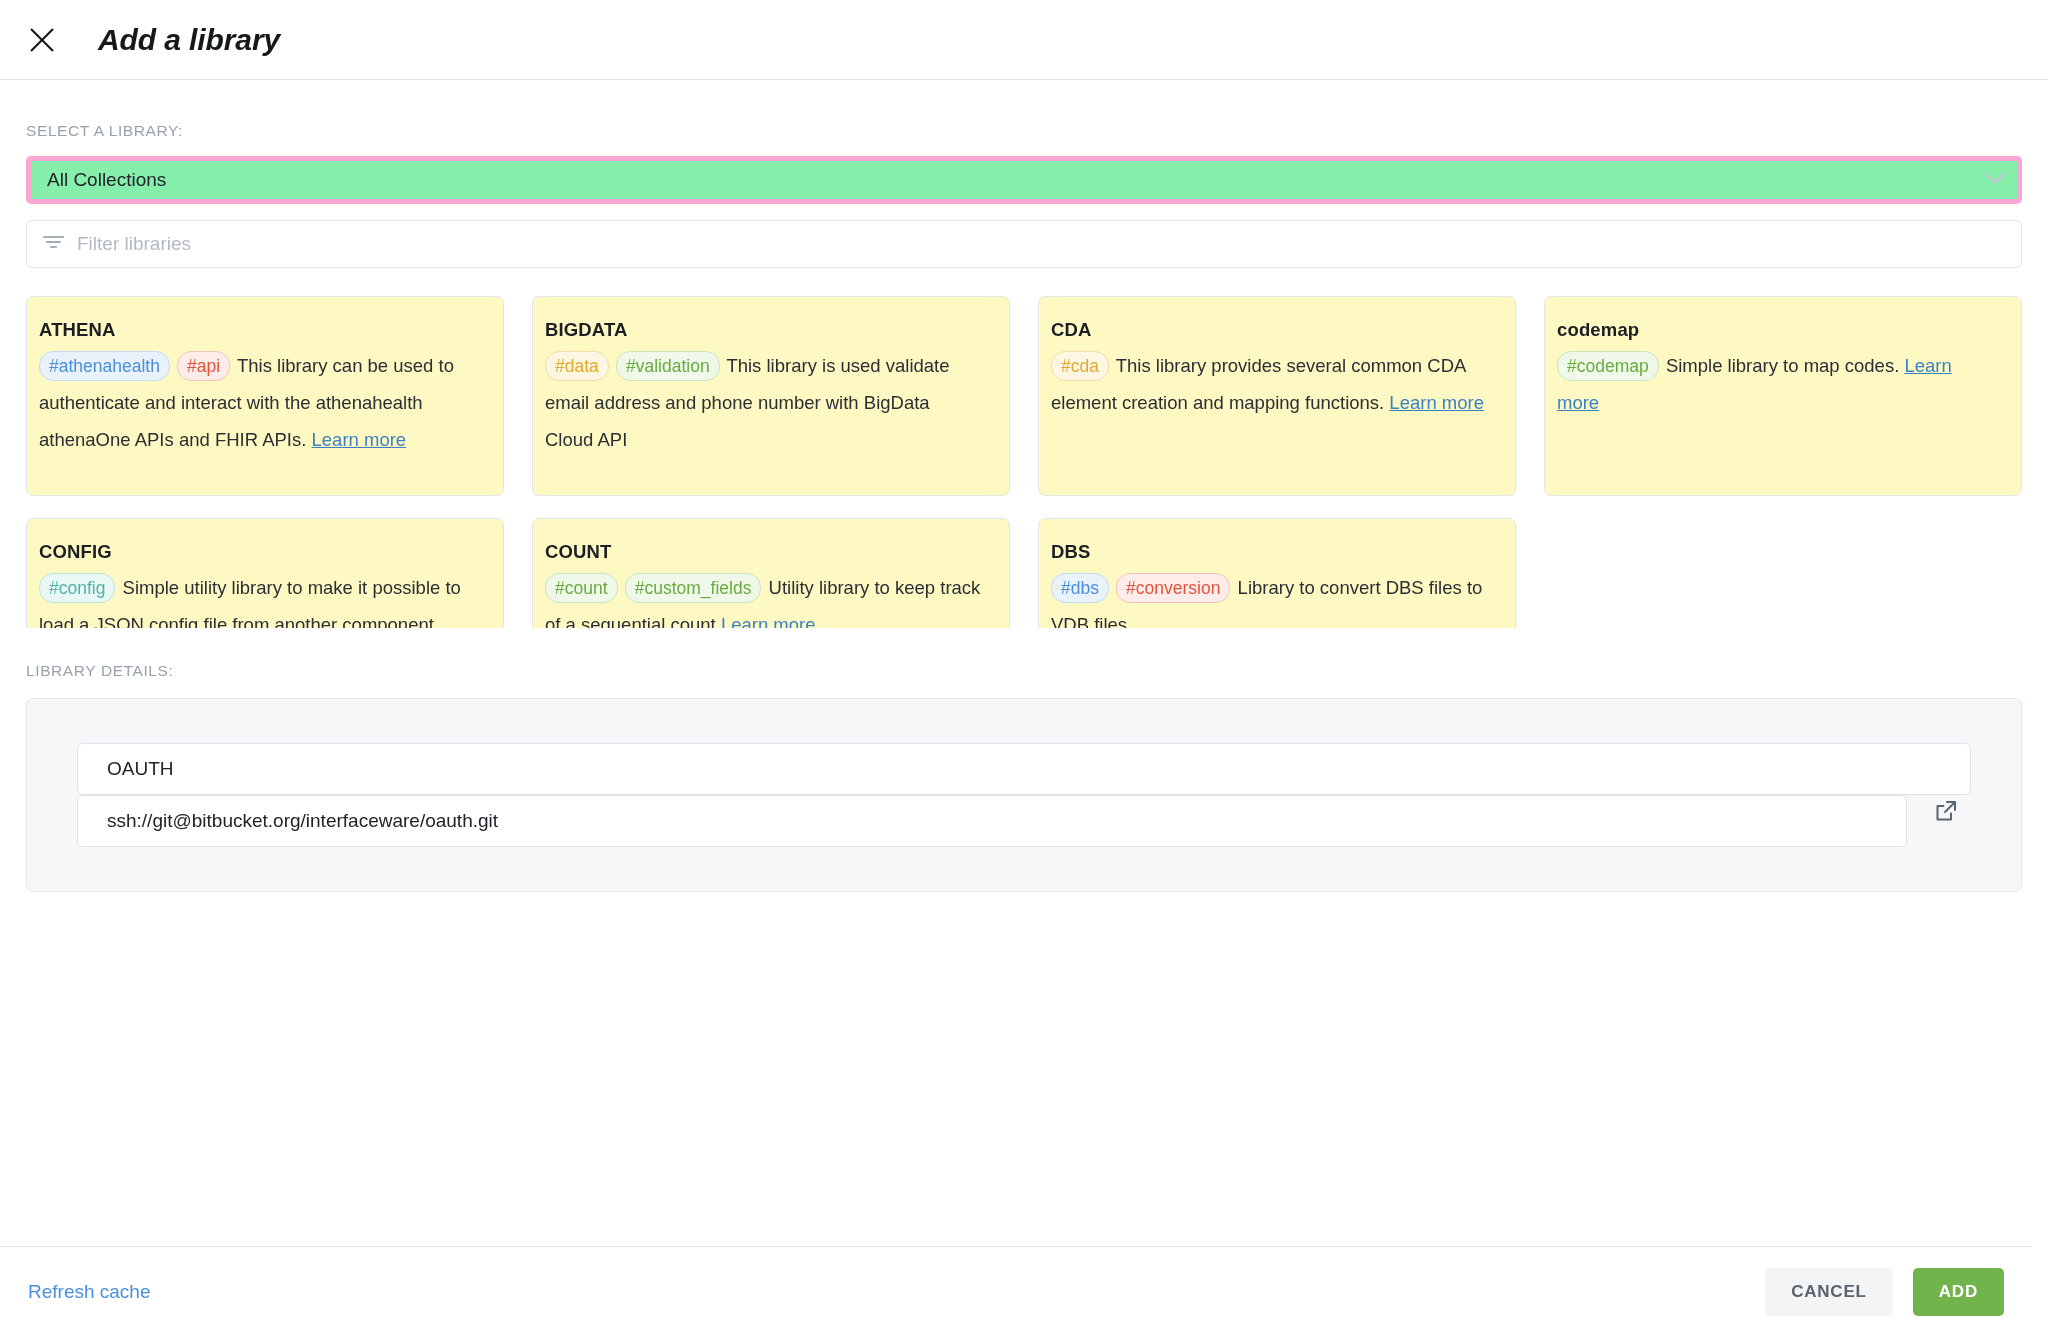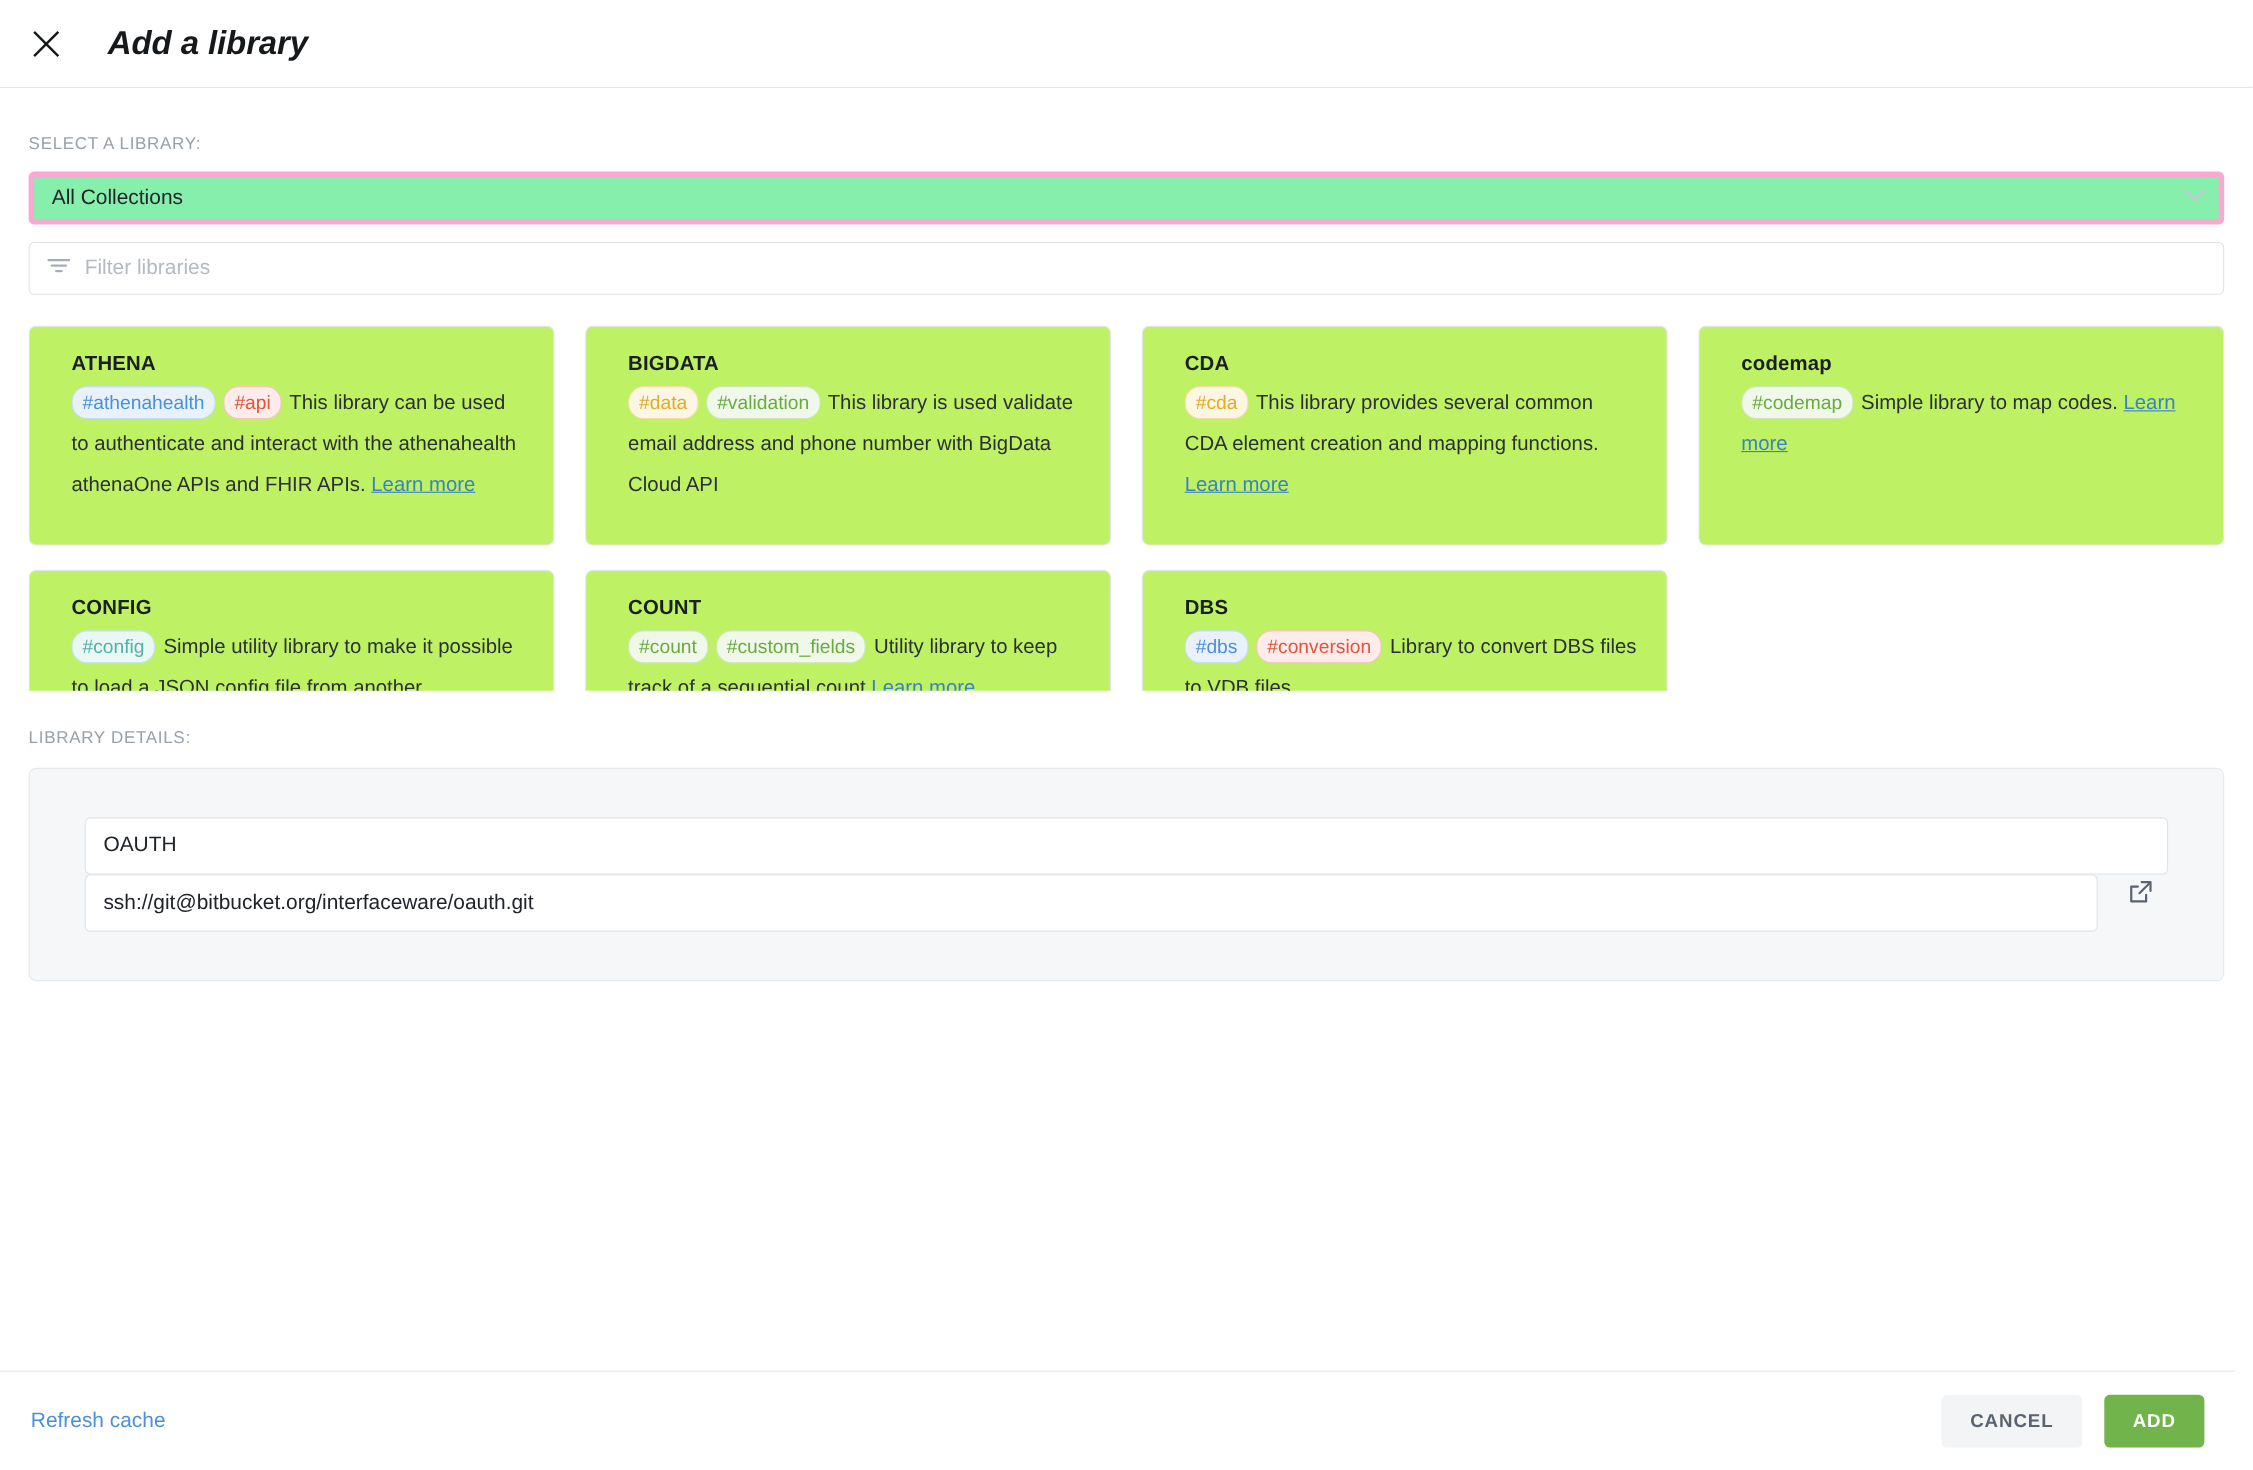--- a/index.html
+++ b/index.html
@@ -106,22 +106,22 @@
     position: relative;
   }
   .cards-grid {
     display: grid;
     grid-template-columns: repeat(4, 1fr);
     gap: 22px 28px;
   }
   .lib-card {
     border: 1px solid #e2e6ea;
     border-radius: 7px;
-    background: #bef264;
-    padding: 22px 26px 24px 38px;
+    background: #fef9c3;
+    padding: 22px 26px 24px 12px;
     min-height: 200px;
     cursor: pointer;
   }
   .lib-card h3 {
     margin: 0 0 6px 0;
     font-size: 18.5px;
     font-weight: bold;
     color: #1b1e23;
     letter-spacing: 0.15px;
   }
@@ -162,21 +162,21 @@
     padding: 44px 50px 44px 50px;
   }
   .detail-input {
     width: 100%;
     height: 52px;
     border: 1px solid #dfe3e8;
     border-radius: 5px;
     background: #fff;
     font-size: 19px;
     color: #20242a;
-    padding: 0 16px;
+    padding: 0 29px;
     font-family: "Liberation Sans", sans-serif;
     outline: none;
     display: block;
   }
   .detail-row-2 {
     display: flex;
     gap: 22px;
   }
   .detail-row-2 .detail-input { flex: 1; }
   .ext-link-btn {

